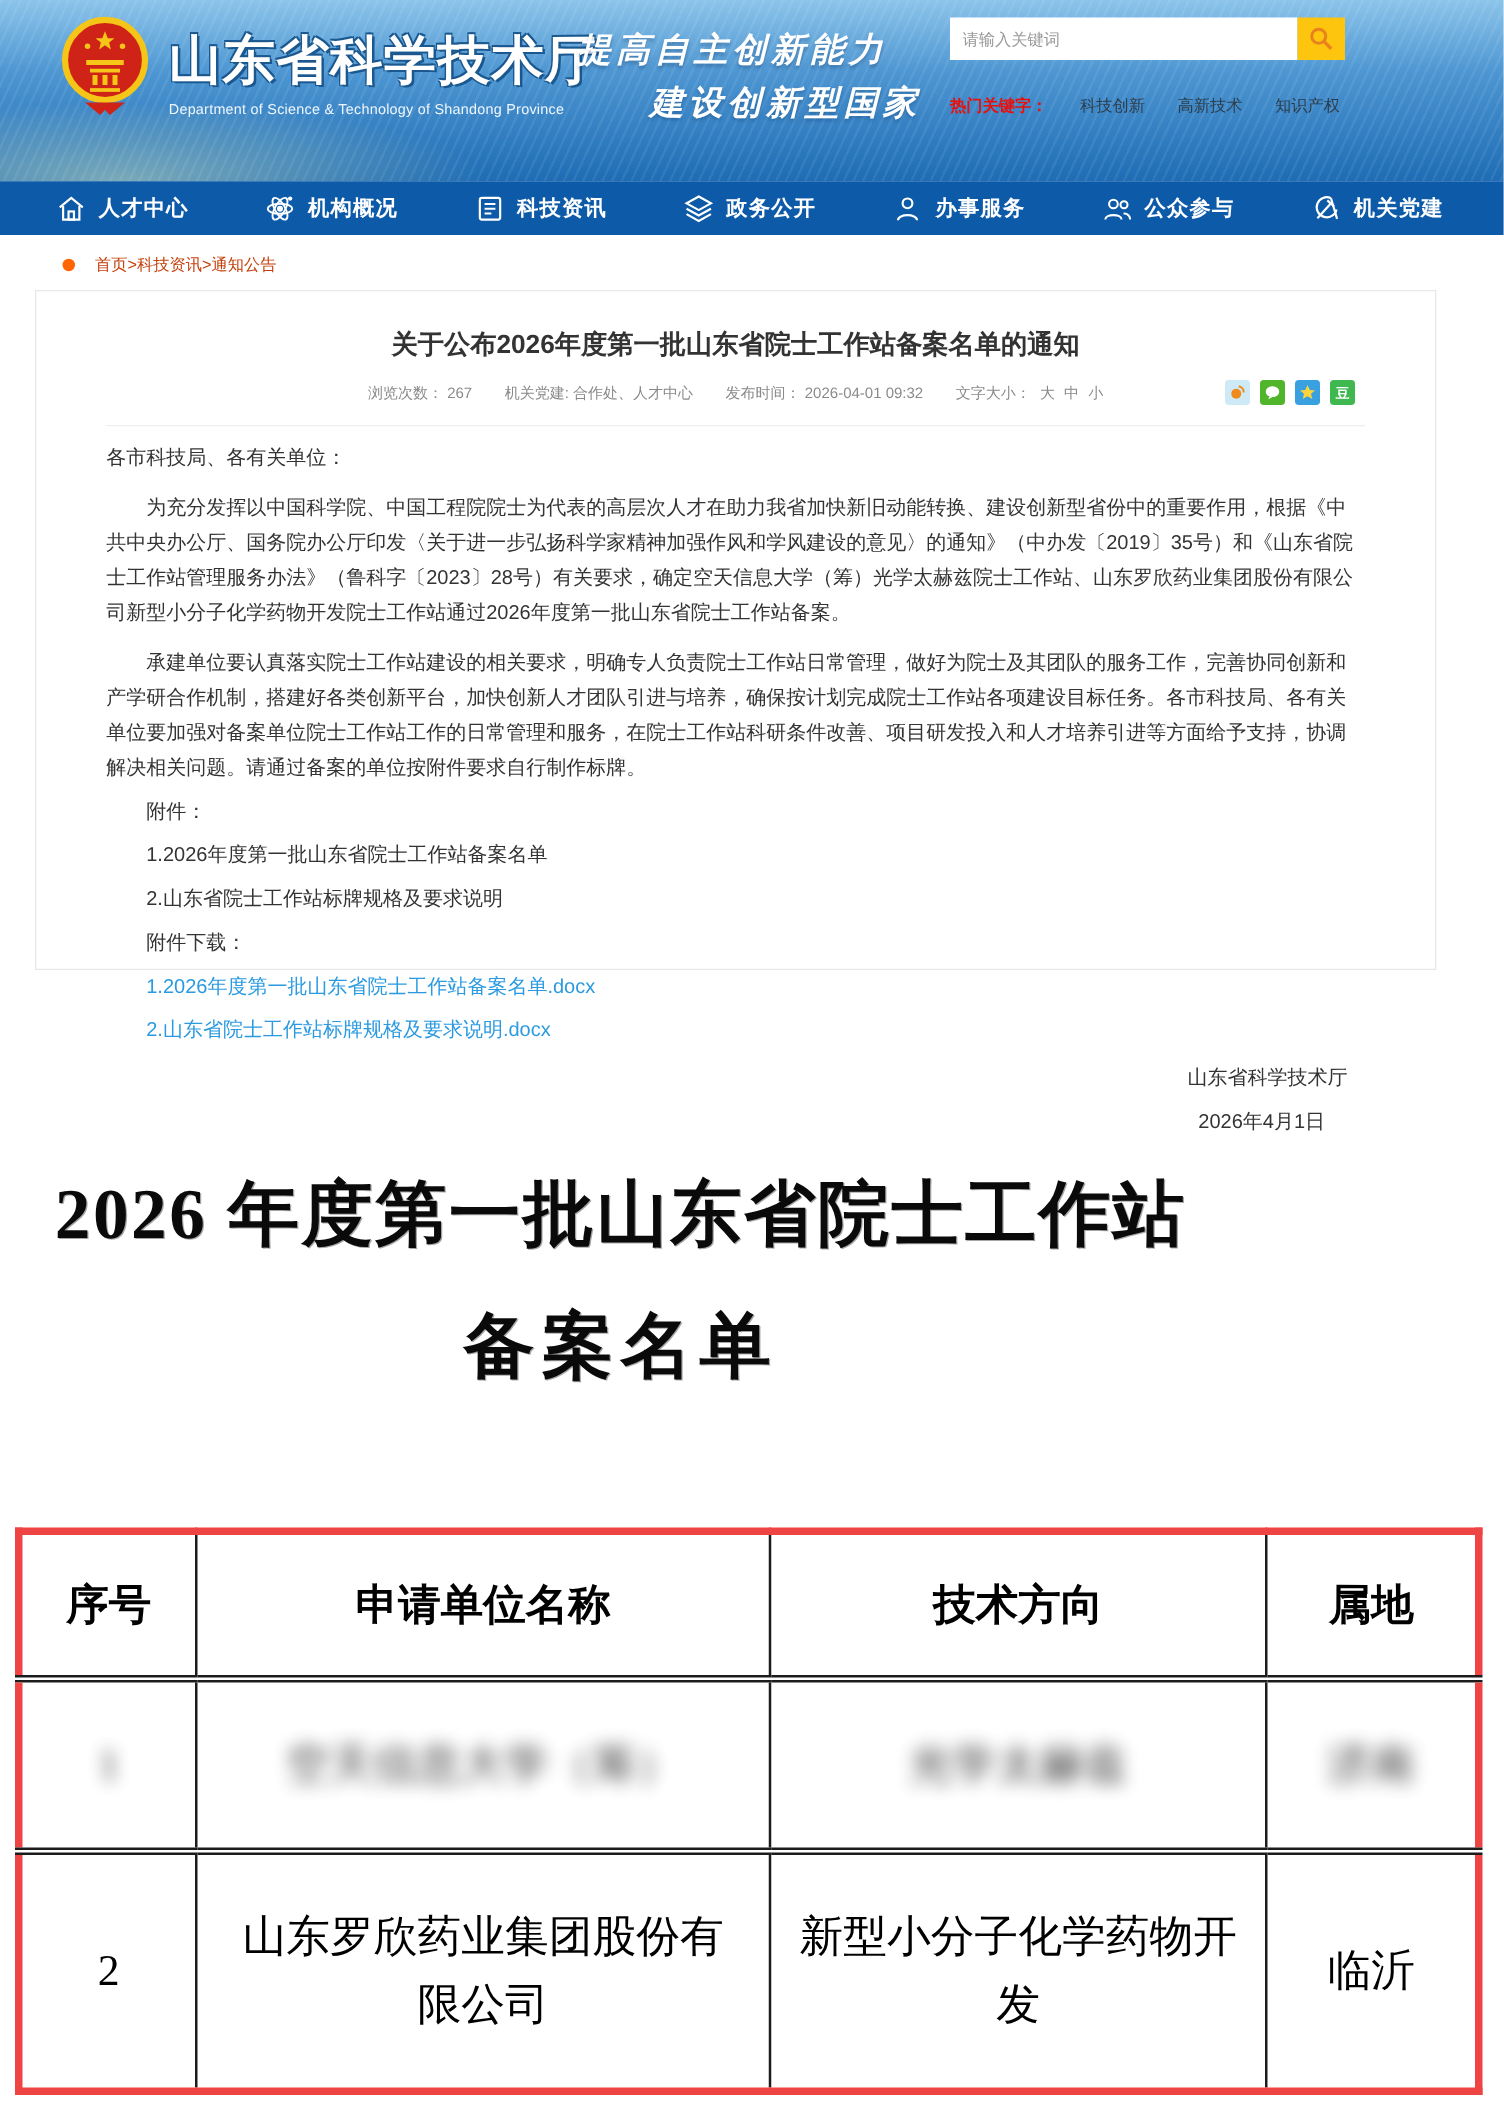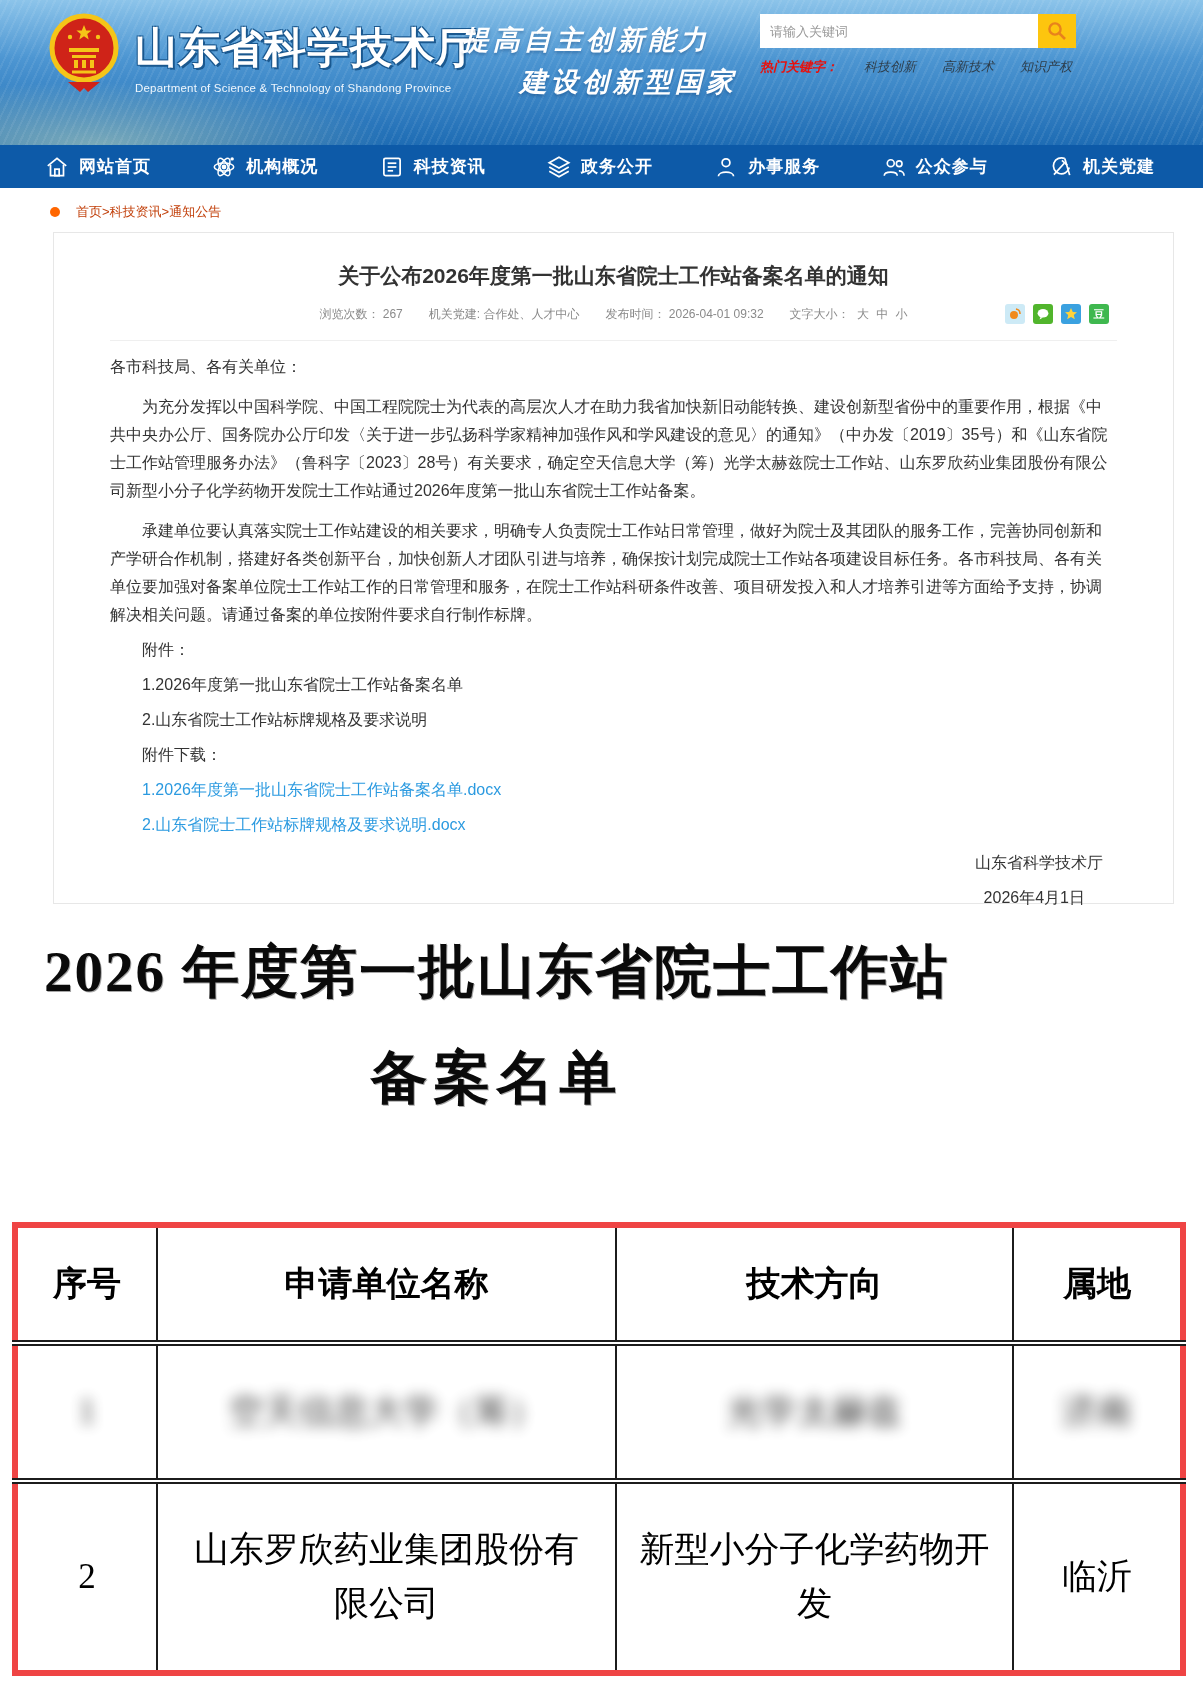--- a/index.html
+++ b/index.html
@@ -25,39 +25,39 @@
     font-size:27px; letter-spacing:4px; text-shadow:0 2px 3px rgba(10,50,100,.35); }
   .slogan .l2 { display:block; margin:6px 0 0 58px; }
 
   .search-area { position:absolute; top:14px; left:760px; width:316px; }
   .search-row { display:flex; height:34px; }
   .search-input { flex:1; height:34px; border:0; background:#fff; padding:0 10px;
     font-size:13px; color:#333; outline:none; }
   .search-input::placeholder { color:#999; }
   .search-btn { width:38px; height:34px; border:0; background:#fdc50e; cursor:pointer;
     display:flex; align-items:center; justify-content:center; }
-  .hot-row { margin-top:10px; font-size:13px; display:flex; align-items:center;font-style:italic; }
+  .hot-row { margin-top:28px; font-size:13px; display:flex; align-items:center; }
   .hot-label { color:#e8100c; font-weight:bold; }
   .hot-link { color:#2e3d4a; text-decoration:none; margin-left:26px; }
 
   
   .navbar { position:absolute; top:145px; left:0; width:1203px; height:43px;
     background:#0d5aa8; display:flex; align-items:center;
     justify-content:space-between; padding:0 48px 0 44px; }
   .nav-item { display:flex; align-items:center; gap:9px; color:#fff; cursor:pointer; }
   .nav-item svg { display:block; }
   .nav-label { font-size:17px; font-weight:bold; color:#fff; letter-spacing:1px; }
 
   
   .breadcrumb { position:absolute; top:203px; left:50px; display:flex; align-items:center; }
   .bc-dot { width:10px; height:10px; border-radius:50%; background:#f60; margin-right:16px; }
   .bc-text { font-size:13px; color:#c2410c; cursor:pointer; }
 
   
-  .card { position:absolute; top:232px; left:53px; width:1121px; height:672px;
+  .card { position:absolute; top:232px; left:28px; width:1121px; height:544px;
     background:#fff; border:1px solid #e7e7e7; padding:28px 56px 0 56px; }
   .art-title { text-align:center; font-size:21px; font-weight:600; color:#333; line-height:30px; }
   .meta-row { position:relative; margin-top:15px; height:22px; }
   .meta-center { display:flex; justify-content:center; gap:26px; font-size:12px; color:#8a8a8a; }
   .meta-item span { color:#8a8a8a; }
   .fs-opt { cursor:pointer; margin-left:4px; }
   .share-icons { position:absolute; right:8px; top:-2px; display:flex; gap:8px; }
   .sicon { width:20px; height:20px; border-radius:3px; display:flex; align-items:center;
     justify-content:center; cursor:pointer; font-size:11px; color:#fff; }
   .sicon.weibo { background:#cdeaf6; }
@@ -141,21 +141,21 @@
   </div>
 </div>
 
 <div class="navbar">
   <div class="nav-item">
     <svg width="26" height="26" viewBox="0 0 24 24" fill="none" stroke="#fff" stroke-width="1.6">
       <path d="M3.5 11 L12 4 L20.5 11"></path>
         <path d="M6 10 V20 H18 V10"></path>
         <rect x="10" y="14" width="4" height="6"></rect>
     </svg>
-    <span class="nav-label">网站首页</span>
+    <span class="nav-label">人才中心</span>
   </div>
   <div class="nav-item">
     <svg width="26" height="26" viewBox="0 0 24 24" fill="none" stroke="#fff" stroke-width="1.4">
       <ellipse cx="12" cy="12" rx="9" ry="3.7"></ellipse>
       <ellipse cx="12" cy="12" rx="9" ry="3.7" transform="rotate(60 12 12)"></ellipse>
       <ellipse cx="12" cy="12" rx="9" ry="3.7" transform="rotate(-60 12 12)"></ellipse>
       <circle cx="12" cy="12" r="1.5" fill="#fff"></circle>
         <circle cx="19.5" cy="4.5" r="1.6" fill="#fff" stroke="none"></circle>
     </svg>
     <span class="nav-label">机构概况</span>

